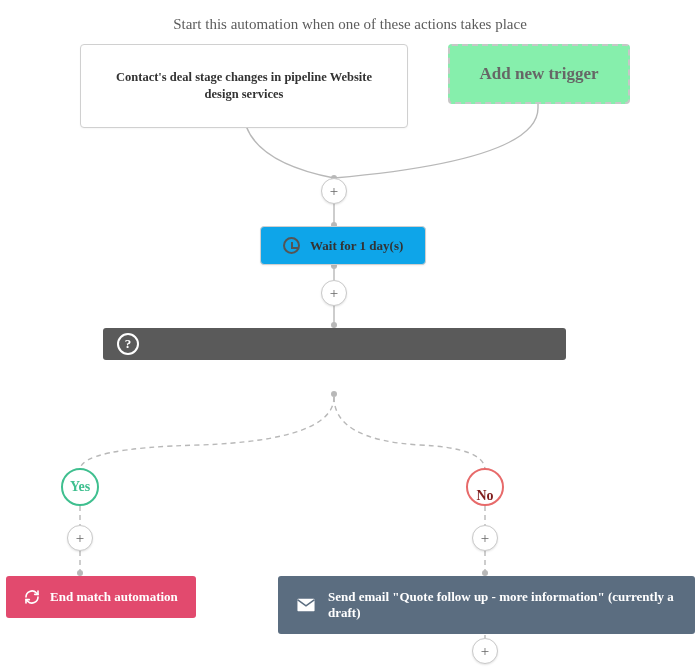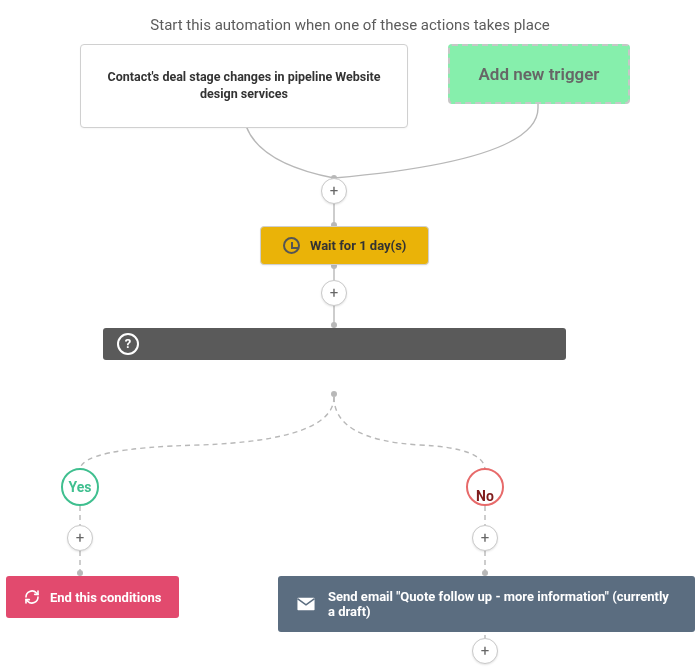--- a/index.html
+++ b/index.html
@@ -6,21 +6,21 @@
   body{
     font-family:-apple-system,BlinkMacSystemFont,"Segoe UI",Roboto,Helvetica,Arial,sans-serif;
     background:#fff;
     width:700px;
     height:667px;
     position:relative;
     overflow:hidden;
     color:#333;
   }
   svg.connectors{position:absolute;top:0;left:0;width:700px;height:667px;pointer-events:none;}
-  .node{position:absolute;}
+  .node{position:absolute;font-family:Liberation Serif, serif;}
   .header-text{
     font-size:15px;
     color:#5c5c5c;
     text-align:center;
     width:100%;
   }
   .trigger-card{
     background:#fff;
     border:1px solid #d0d0d0;
     border-radius:4px;
@@ -46,21 +46,21 @@
     width:26px;height:26px;
     border:1px solid #c9c9c9;
     border-radius:50%;
     background:#fff;
     display:flex;align-items:center;justify-content:center;
     font-size:15px;color:#666;line-height:1;
     box-shadow:0 1px 2px rgba(0,0,0,0.1);
     cursor:pointer;
   }
   .wait-card{
-    background:#eab308;
+    background:#0ea5e9;
     border:1px solid #cfcfcf;
     border-radius:4px;
     padding:10px 22px;
     font-size:13px;
     font-weight:700;
     color:#333;
     display:flex;align-items:center;gap:10px;
     box-shadow:0 1px 2px rgba(0,0,0,0.05);
   }
   .clock-icon{
@@ -197,21 +197,21 @@
 
 <div class="node action-pink" style="top:576px;left:6px;">
   <span class="refresh-icon">
     <svg width="16" height="16" viewBox="0 0 24 24" fill="none" stroke="#fff" stroke-width="2.4" stroke-linecap="round">
       <path d="M3 12a9 9 0 0 1 15.5-6.3L21 8"></path>
       <path d="M21 3v5h-5"></path>
       <path d="M21 12a9 9 0 0 1-15.5 6.3L3 16"></path>
       <path d="M3 21v-5h5"></path>
     </svg>
   </span>
-  <span>End this conditions</span>
+  <span>End match automation</span>
 </div>
 
 <div class="node action-slate" style="top:576px;left:278px;width:417px;">
   <span class="mail-icon">
     <svg width="20" height="14" viewBox="0 0 24 18">
       <rect x="1" y="1" width="22" height="16" rx="1" fill="#fff"></rect>
       <path d="M1 2 L12 10 L23 2" fill="none" stroke="#5b6d80" stroke-width="2"></path>
     </svg>
   </span>
   <span>Send email "Quote follow up - more information" (currently a draft)</span>

